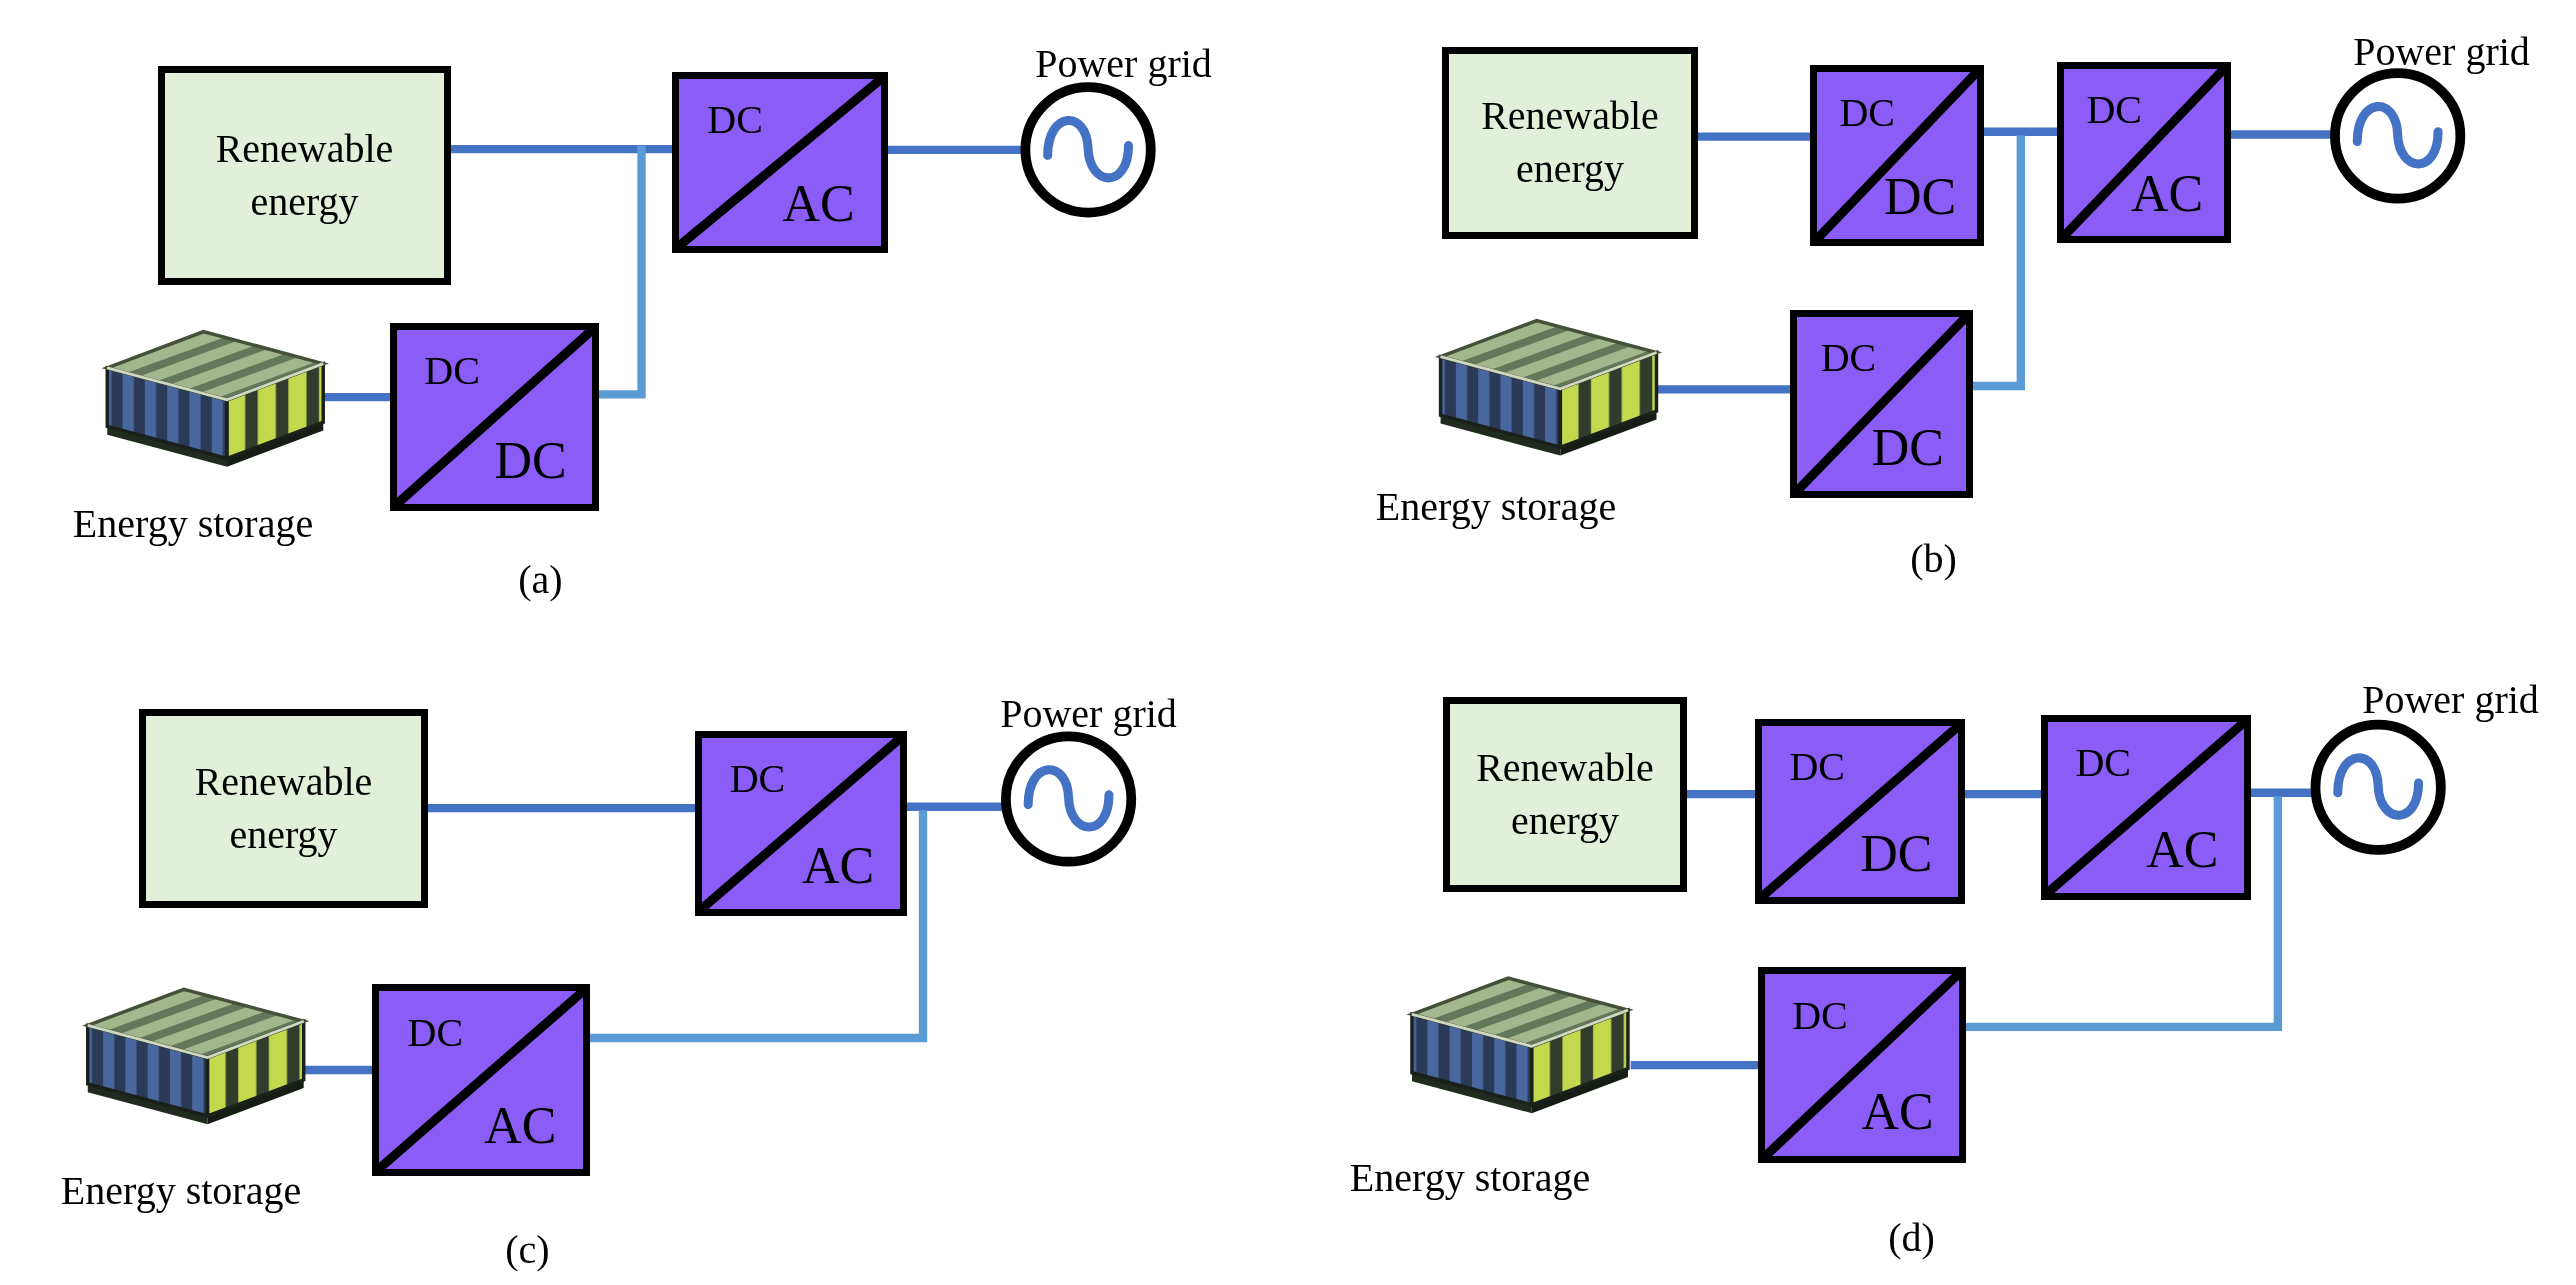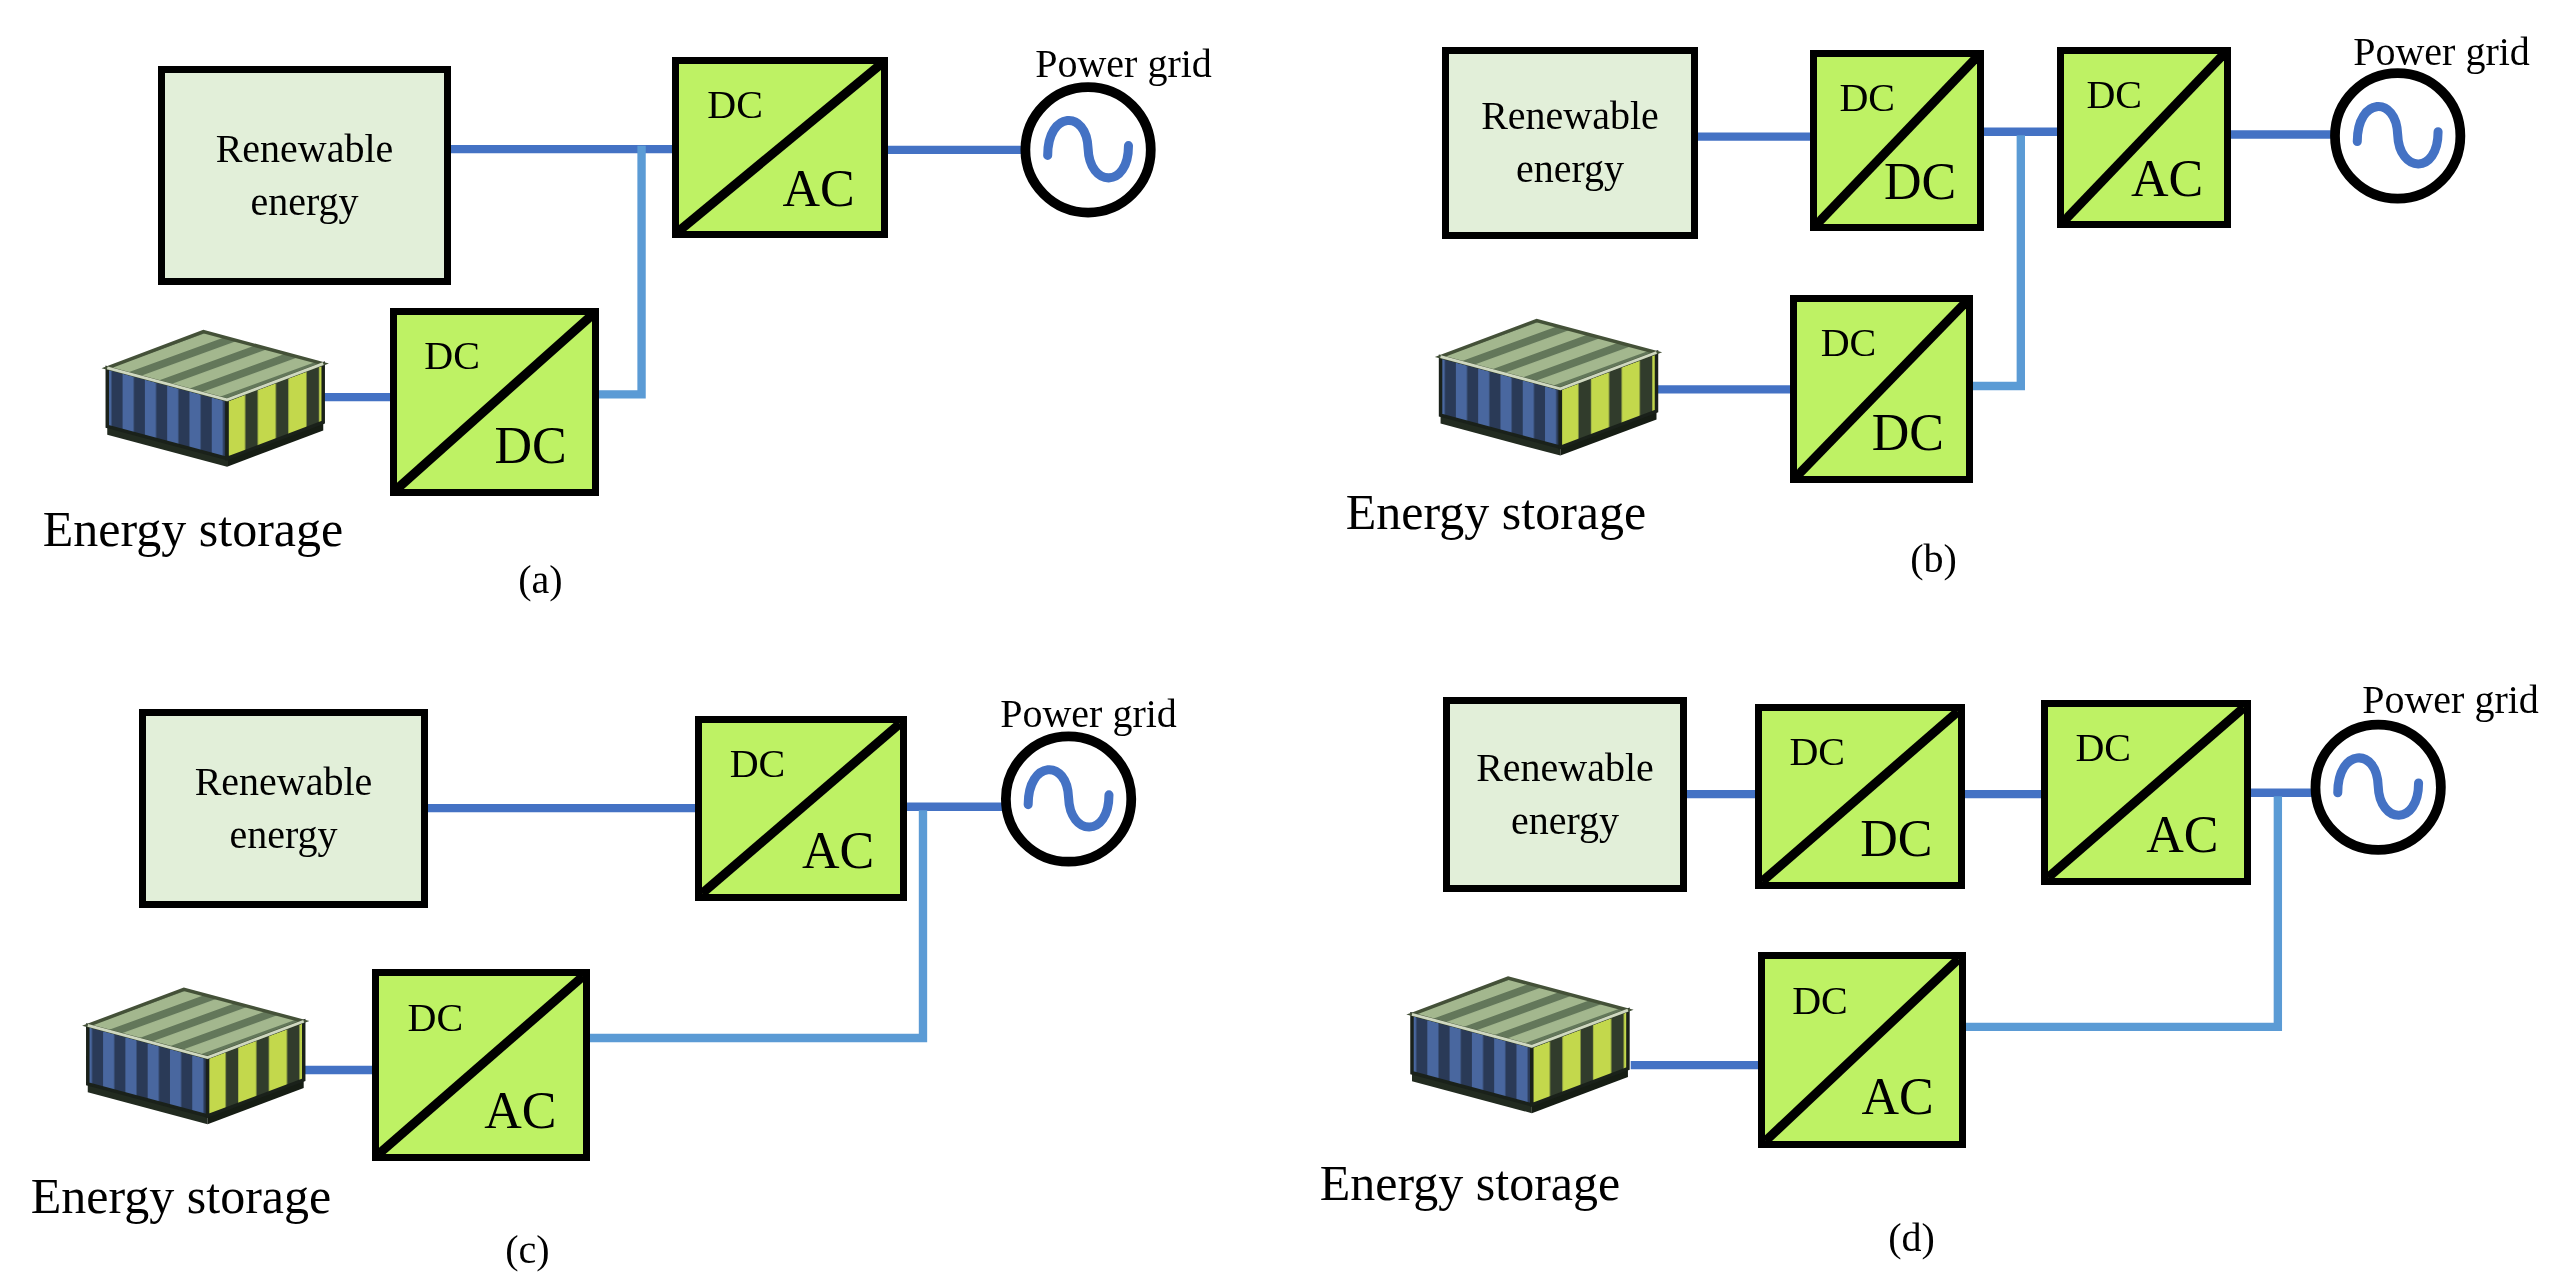--- a/index.html
+++ b/index.html
@@ -3,28 +3,28 @@
 <meta charset="utf-8">
 <style>
   html,body{margin:0;padding:0;background:#ffffff;}
   body{width:2576px;height:1286px;position:relative;overflow:hidden;
        font-family:"Liberation Serif","DejaVu Serif",serif;color:#000;}
   #canvas{position:absolute;left:0;top:0;width:2576px;height:1286px;}
   #wires{position:absolute;left:0;top:0;z-index:1;}
   .box{position:absolute;box-sizing:border-box;border:7.7px solid #000;z-index:2;}
   .green{background:#e2efd9;display:flex;align-items:center;justify-content:center;
          text-align:center;font-size:40px;line-height:1.32;}
-  .conv{background:#bef264;}
+  .conv{background:#8b5cf6;margin-top:15px;}
   .conv .diag{position:absolute;left:0;top:0;width:100%;height:100%;}
   .cv-top{position:absolute;left:14%;top:10%;font-size:40px;z-index:3;}
   .cv-bot{position:absolute;right:13%;bottom:8%;font-size:52px;z-index:3;}
   .lbl{position:absolute;z-index:2;text-align:center;white-space:nowrap;}
   .grid-lbl{font-size:40px;}
   .cap{font-size:40px;}
-  .store-lbl{font-size:50px;}
+  .store-lbl{font-size:40px;}
 </style>
 </head>
 <body>
 
 <div id="canvas">
 
   <svg id="wires" width="2576" height="1286" viewBox="0 0 3698 1846">
     <defs>
       <pattern id="lidPat" width="26" height="26" patternUnits="userSpaceOnUse" patternTransform="rotate(-20)">
         <rect width="26" height="26" fill="#a3b78e"></rect>

